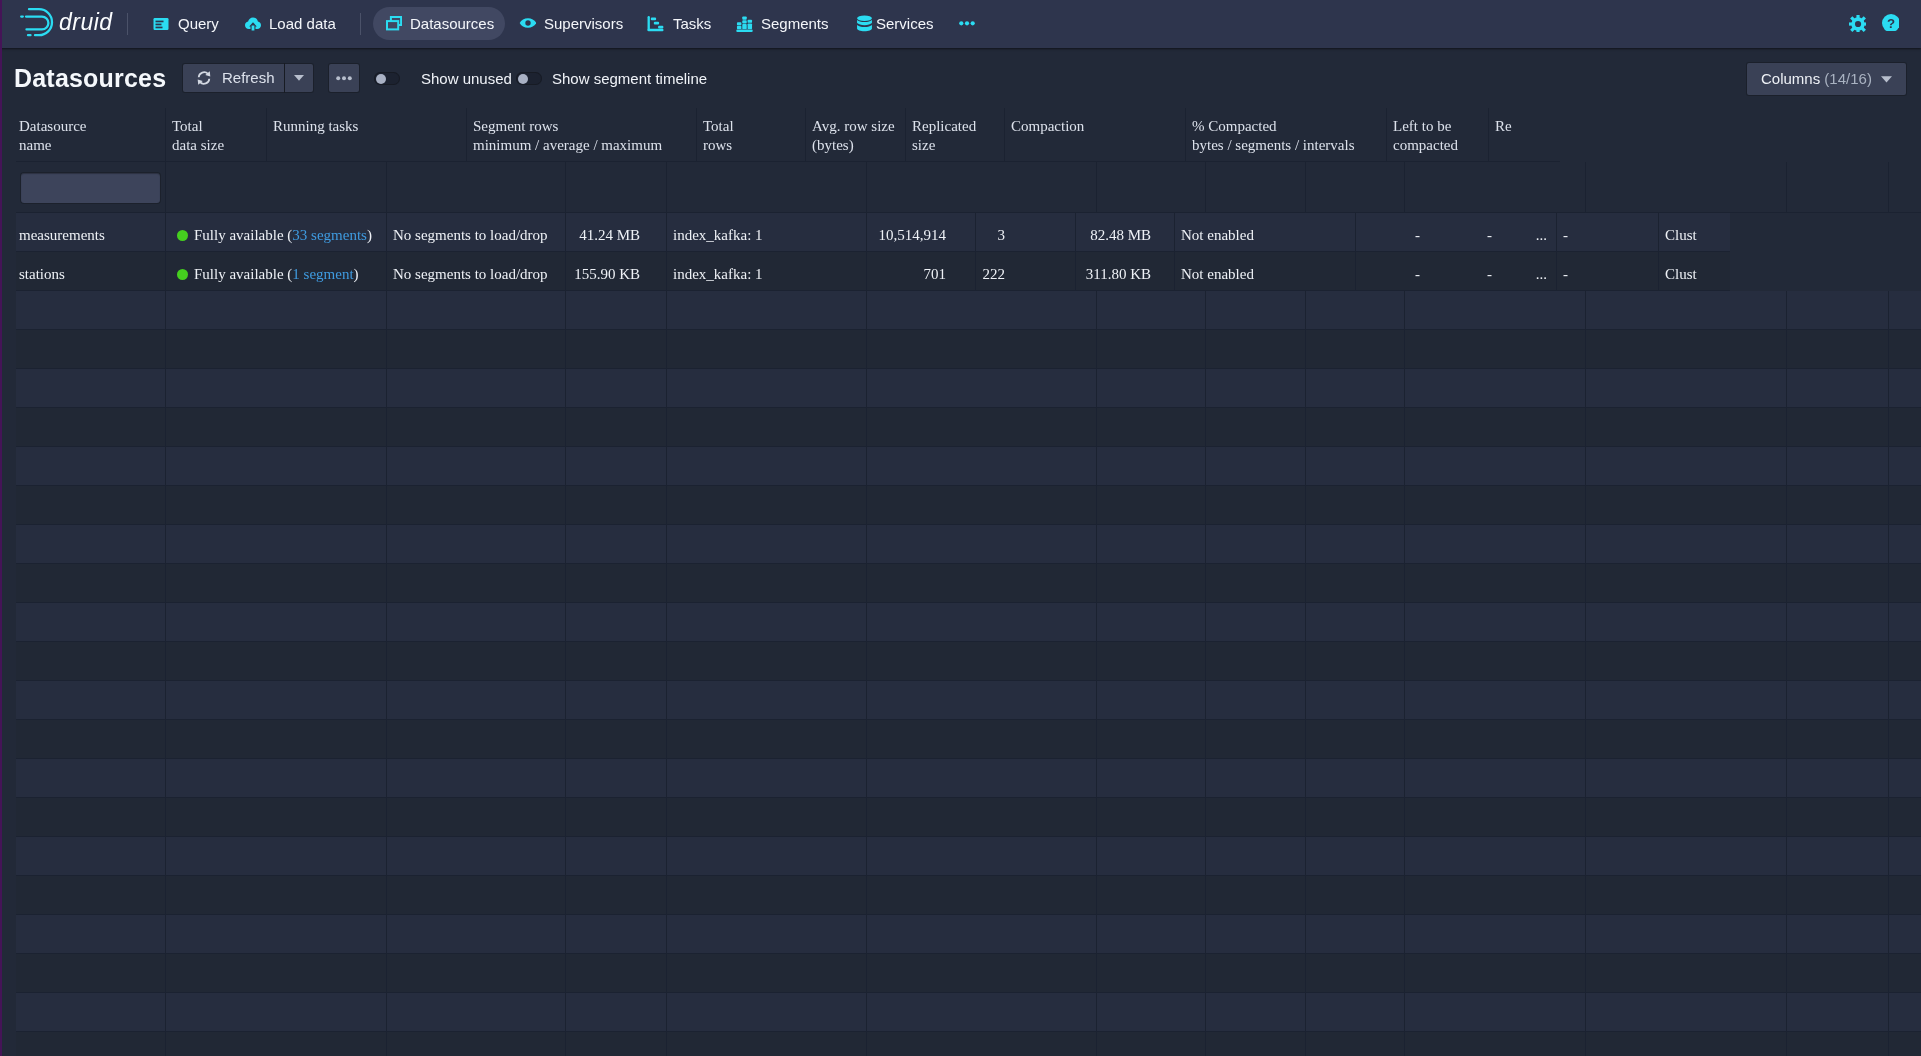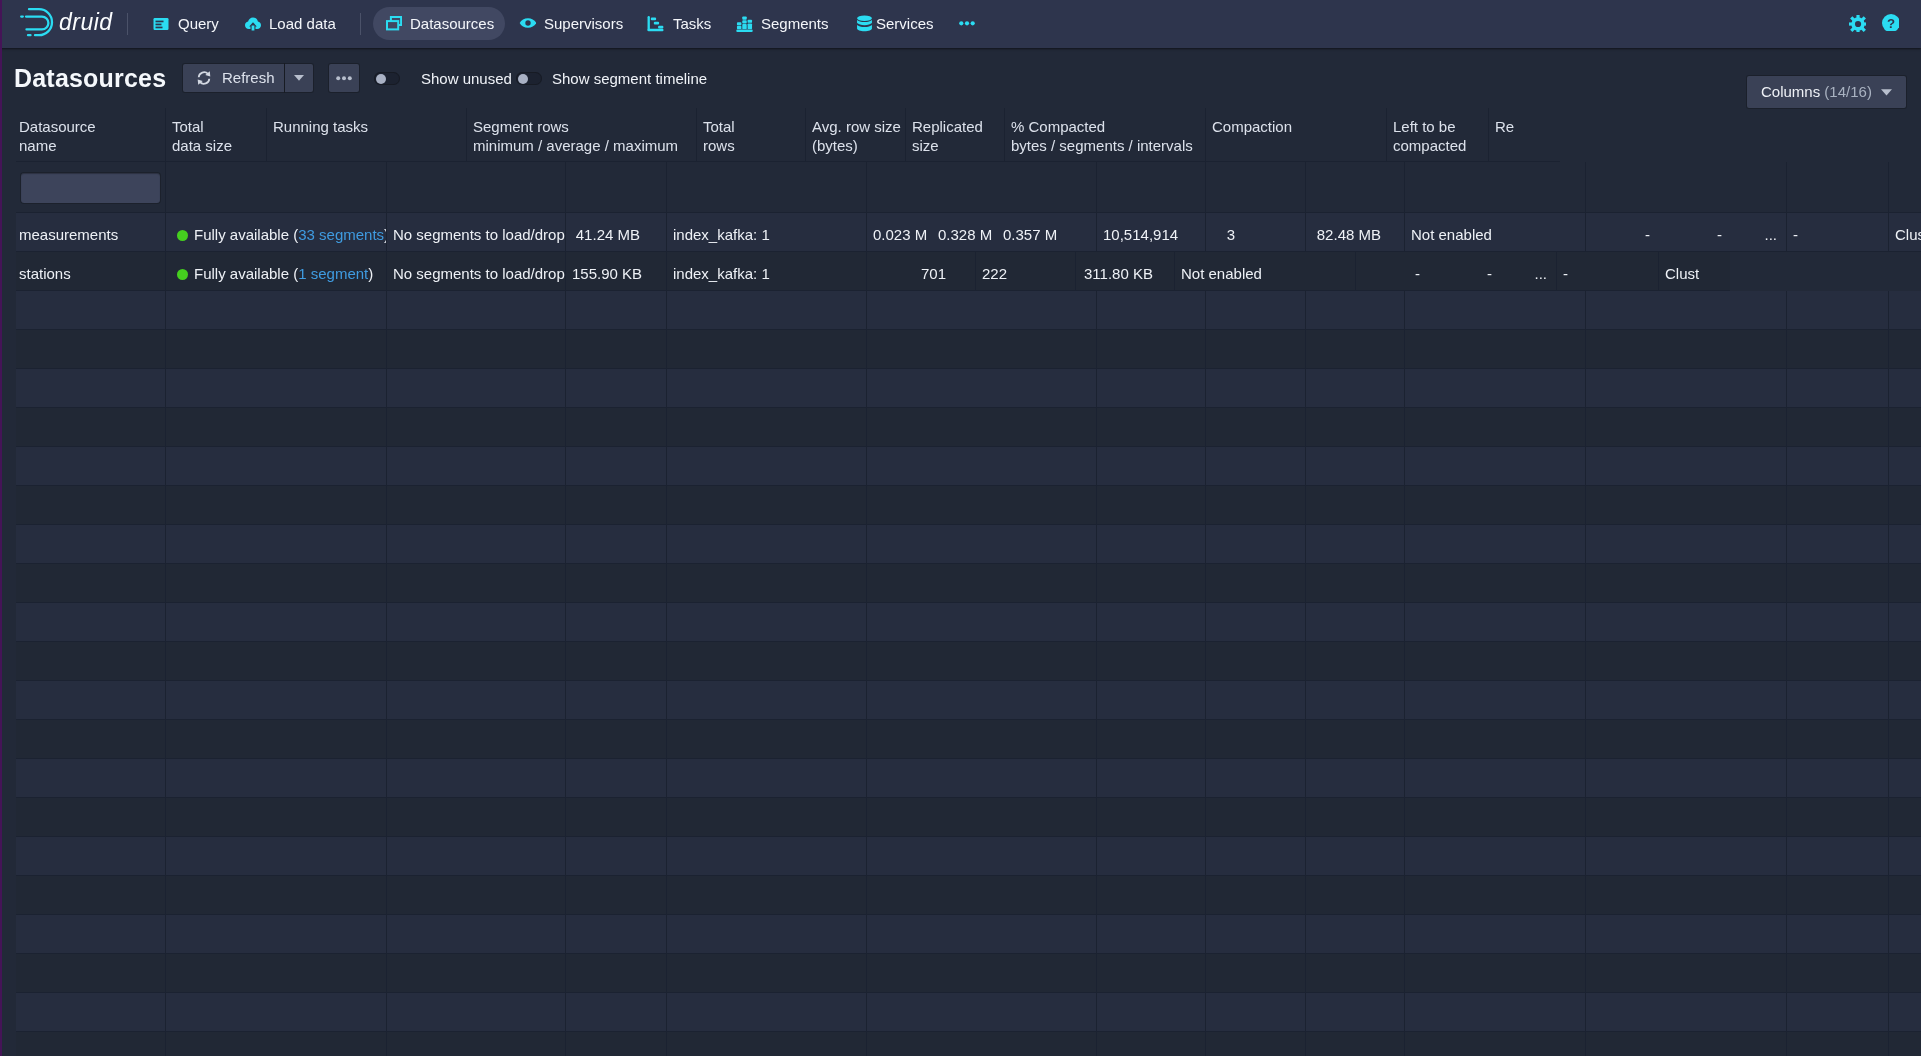--- a/index.html
+++ b/index.html
@@ -25,21 +25,21 @@
 .btn { position:absolute; top:64px; height:28px; background:#3a4156;
        border-radius:2px; box-shadow:0 0 0 1px rgba(17,20,24,.4);
        color:#dde2ec; font-size:15px; }
 .sw { position:absolute; top:72px; width:26px; height:13px; border-radius:7px;
       background:#1c2230; box-shadow:inset 0 0 0 1px rgba(17,20,24,.5); }
 .sw i { position:absolute; left:1.5px; top:1.5px; width:10px; height:10px;
         border-radius:50%; background:#a9b1c4; }
 .swlab { position:absolute; top:70px; color:#f0f3f8; font-size:15px; }
 
 #tbl { position:absolute; left:16px; top:108px; width:1905px; }
-.row { display:flex; width:1905px; }
+.row { display:flex; width:1905px;font-family:Liberation Serif, serif; }
 .row > div { border-right:1px solid #1b2231; border-bottom:1px solid #1b2231;
              overflow:hidden; white-space:nowrap; flex:none; }
 .row > div:last-child { border-right:none; }
 .hrow > div { height:54px; color:#dce1eb; font-size:15px; line-height:19px;
               padding:9px 6px 0 6px; }
 .frow > div { height:51px; }
 .drow > div { height:39px; line-height:44px; color:#eef1f6; font-size:15px;
               padding:0 6px; }
 .odd  > div { background:#262d3f; }
 .even > div { background:#212835; }
@@ -176,37 +176,37 @@
     </svg>
   </div>
 <div class="sw" style="left:374px">
     <i></i>
   </div>
 <span class="swlab" style="left:421px">Show unused</span>
 <div class="sw" style="left:516px">
     <i></i>
   </div>
 <span class="swlab" style="left:552px">Show segment timeline</span>
-<div class="btn" style="left:1747px;top:76px;width:159px;height:32px;font-size:15px">
+<div class="btn" style="left:1747px;top:63px;width:159px;height:32px;font-size:15px">
     <span style="position:absolute;left:14px;top:0;line-height:32px;color:#eef1f6">Columns <span style="color:#a9b2c1">(14/16)</span></span>
     <svg style="position:absolute;left:134px;top:13px" width="11" height="7" viewBox="0 0 10 6">
       <path fill="#b8bfcd" d="M0 0 L10 0 L5 5.8 Z"></path>
     </svg>
   </div>
 <div id="tbl">
     <div class="row hrow">
       <div style="width:150px">Datasource<br>name</div>
       <div style="width:101px">Total<br>data size</div>
       <div style="width:200px">Running tasks</div>
       <div style="width:230px">Segment rows<br>minimum / average / maximum</div>
       <div style="width:109px">Total<br>rows</div>
       <div style="width:100px">Avg. row size<br>(bytes)</div>
       <div style="width:99px">Replicated<br>size</div>
+      <div style="width:181px">Compaction</div>
       <div style="width:201px">% Compacted<br>bytes / segments / intervals</div>
-      <div style="width:181px">Compaction</div>
       <div style="width:102px">Left to be<br>compacted</div>
       <div style="width:71px">Re</div>
     </div>
     <div class="row frow">
       <div style="width:150px">
         <div id="finp"></div>
       </div>
       <div style="width:221px"></div>
       <div style="width:179px"></div>
       <div style="width:101px"></div>
@@ -219,21 +219,20 @@
       <div style="width:201px"></div>
       <div style="width:102px"></div>
       <div style="width:71px"></div>
     </div>
     <div class="row drow odd">
       <div style="width:150px">measurements</div>
       <div style="width:221px"><span class="dot"></span>Fully available (<a class="lnk">33 segments</a>)</div>
       <div style="width:179px">No segments to load/drop</div>
       <div style="width:101px"><span class="b" style="width:68px">41.24 MB</span></div>
       <div style="width:200px">index_kafka: 1</div>
-      <div style="width:230px"><span class="b" style="width:52px">0.023 M</span><span style="display:inline-block;width:13px"></span><span class="b" style="width:51px">0.328 M</span><span style="display:inline-block;width:14px"></span><span class="b" style="width:50px">0.357 M</span></div>
       <div style="width:109px"><span class="b" style="width:73px">10,514,914</span></div>
       <div style="width:100px"><span class="b" style="width:23px">3</span></div>
       <div style="width:99px"><span class="b" style="width:67px;margin-left:2px">82.48 MB</span></div>
       <div style="width:181px">Not enabled</div>
       <div style="width:201px"><span class="b" style="width:58px">-</span><span style="display:inline-block;width:10px"></span><span class="b" style="width:62px">-</span><span style="display:inline-block;width:10px"></span><span class="b" style="width:45px">...</span></div>
       <div style="width:102px">-</div>
       <div style="width:71px">Clust</div>
     </div>
     <div class="row drow even">
       <div style="width:150px">stations</div>

